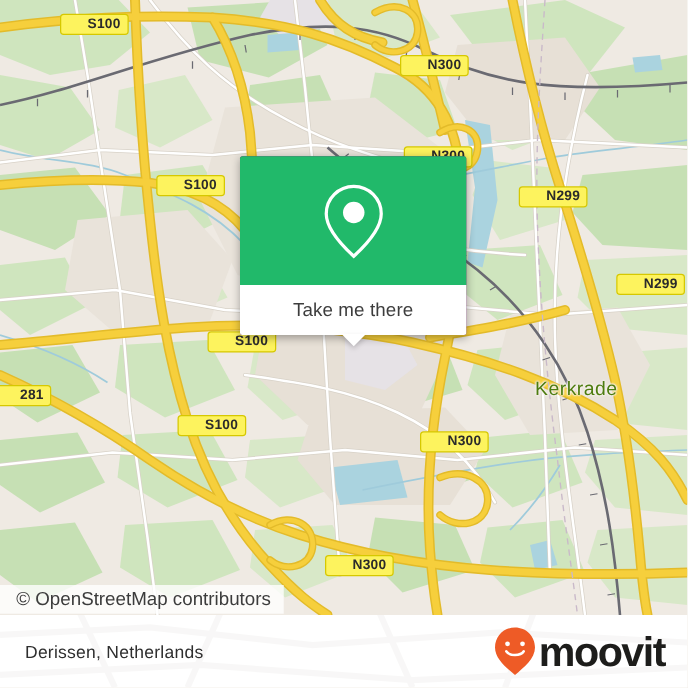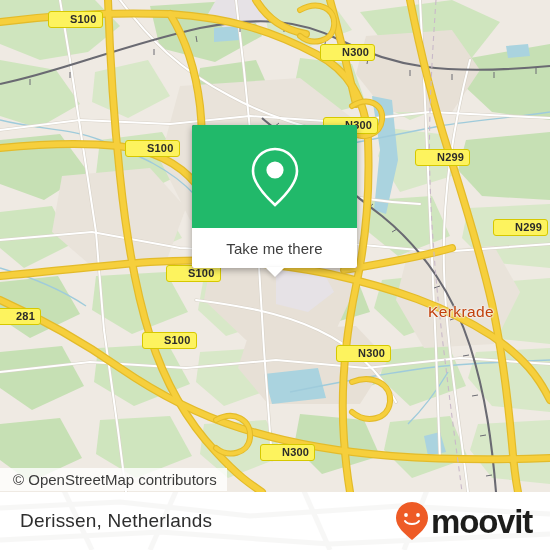--- a/index.html
+++ b/index.html
@@ -42,36 +42,36 @@
     letter-spacing: .2px;
     padding: 1px 5px 2px 21px;
     line-height: 12px;
     white-space: nowrap;
     box-sizing: border-box;
   }
 
   
   .place-label {
     position: absolute;
-    color: #c2410c;
+    color: #4d7c0f;
     font-family: "Liberation Sans", sans-serif;
     white-space: nowrap;
     text-shadow:
        1px 0 1.5px #f4f0ea, -1px 0 1.5px #f4f0ea,
        0 1px 1.5px #f4f0ea, 0 -1px 1.5px #f4f0ea;
   }
   .place-city { font-size: 15.5px; letter-spacing: .4px; }
   .place-sub  { font-size: 13px; font-style: italic; letter-spacing: .2px; }
 
   
   #callout {
     position: absolute;
     left: 192px;
     top: 125px;
-    width: 165px;
+    width: 181px;
     box-shadow: 0 2px 7px rgba(0,0,0,.33);
     border-radius: 2px;
     background: #701a75;
   }
   #callout-top {
     height: 103px;
     background: #21b96a;
     border-radius: 2px 2px 0 0;
     display: flex;
     align-items: center;
@@ -129,21 +129,21 @@
     overflow: hidden;
     display: flex;
     align-items: center;
     justify-content: space-between;
   }
   #bottombar-bg { position:absolute; left:0; top:0; opacity:.10; }
   #place-title {
     position: relative;
     margin-left: 20px;
     color: #2e2e2e;
-    font-size: 19px;
+    font-size: 14px;
     letter-spacing: .2px;
   }
   #brand {
     position: relative;
     margin-right: 18px;
     display: flex;
     align-items: center;
     gap: 1px;
   }
   #brand-text {

